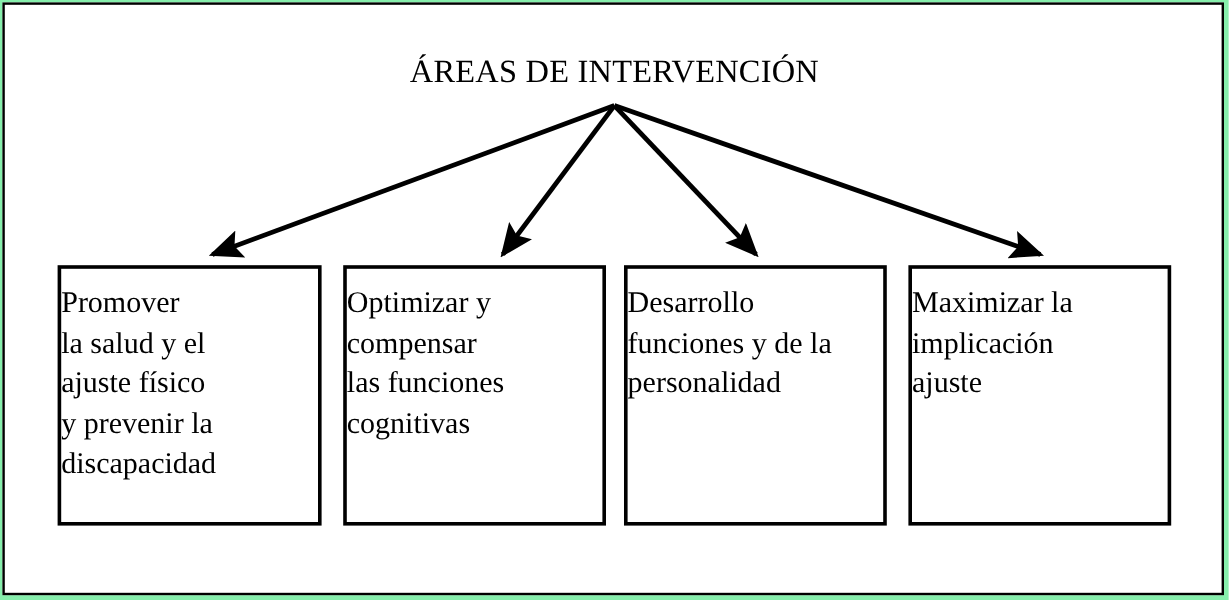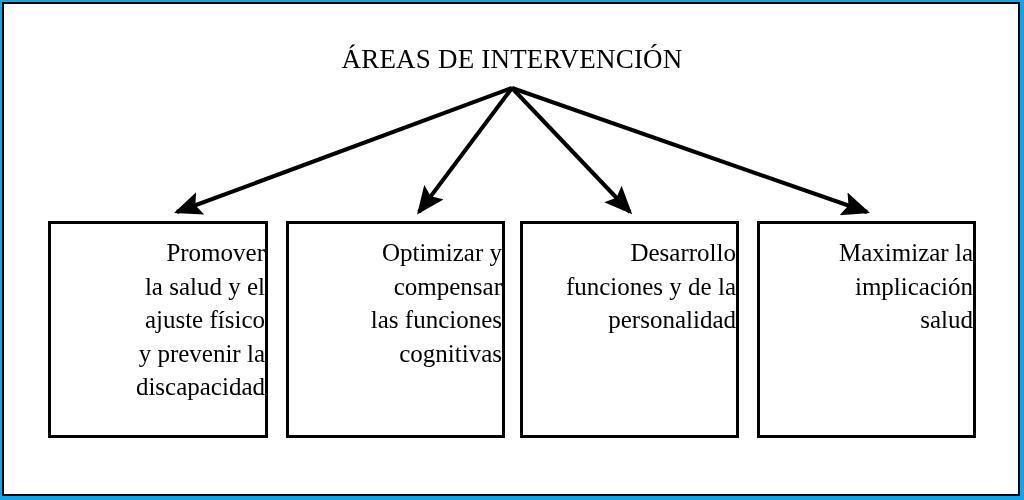--- a/index.html
+++ b/index.html
@@ -9,21 +9,21 @@
     background: #ffffff;
   }
   body {
     font-family: "Liberation Serif", "DejaVu Serif", serif;
     color: #000000;
   }
   #canvas {
     position: relative;
     width: 1024px;
     height: 500px;
-    background: #0ea5e9;
+    background: #86efac;
     overflow: hidden;
   }
   
   #outer-frame {
     position: absolute;
     left: 2px;
     top: 2px;
     width: 1018px;
     height: 494px;
     border: 2px solid #000000;
@@ -58,21 +58,21 @@
     border: 3px solid #000000;
     box-sizing: border-box;
     background: #ffffff;
     display: flex;
     align-items: flex-start;
     justify-content: center;
   }
   .node-box .node-text {
     display: block;
     width: 100%;
-    text-align: right;
+    text-align: left;
     font-size: 25px;
     line-height: 33.5px;
     padding-top: 12px;
     white-space: pre-line;
   }
   #box-1 { left: 48px;  top: 221px; width: 220px; height: 217px; }
   #box-2 { left: 286px; top: 221px; width: 219px; height: 217px; }
   #box-3 { left: 520px; top: 221px; width: 219px; height: 217px; }
   #box-4 { left: 757px; top: 221px; width: 219px; height: 217px; }
 </style>
@@ -114,16 +114,16 @@
 
   <div class="node-box" id="box-3">
     <span class="node-text">Desarrollo
 funciones y de la
 personalidad</span>
   </div>
 
   <div class="node-box" id="box-4">
     <span class="node-text">Maximizar la
 implicación
-salud</span>
+ajuste</span>
   </div>
 
 </div>
 
 </body></html>

